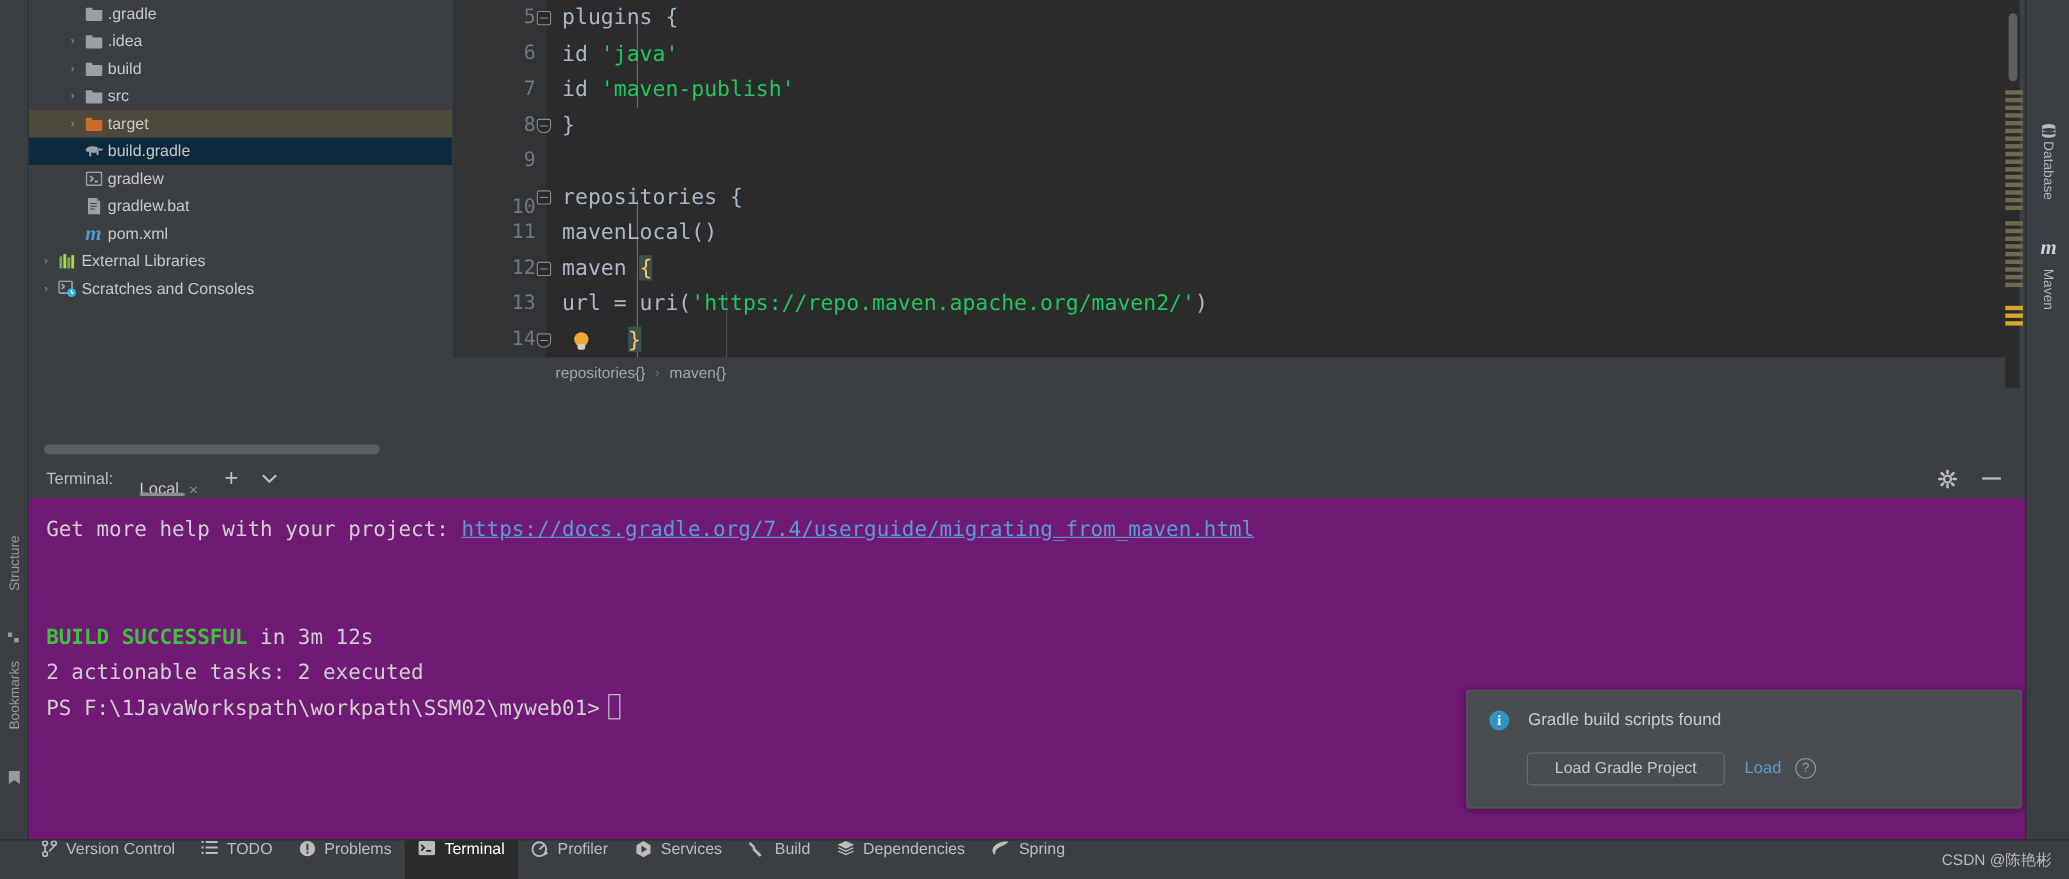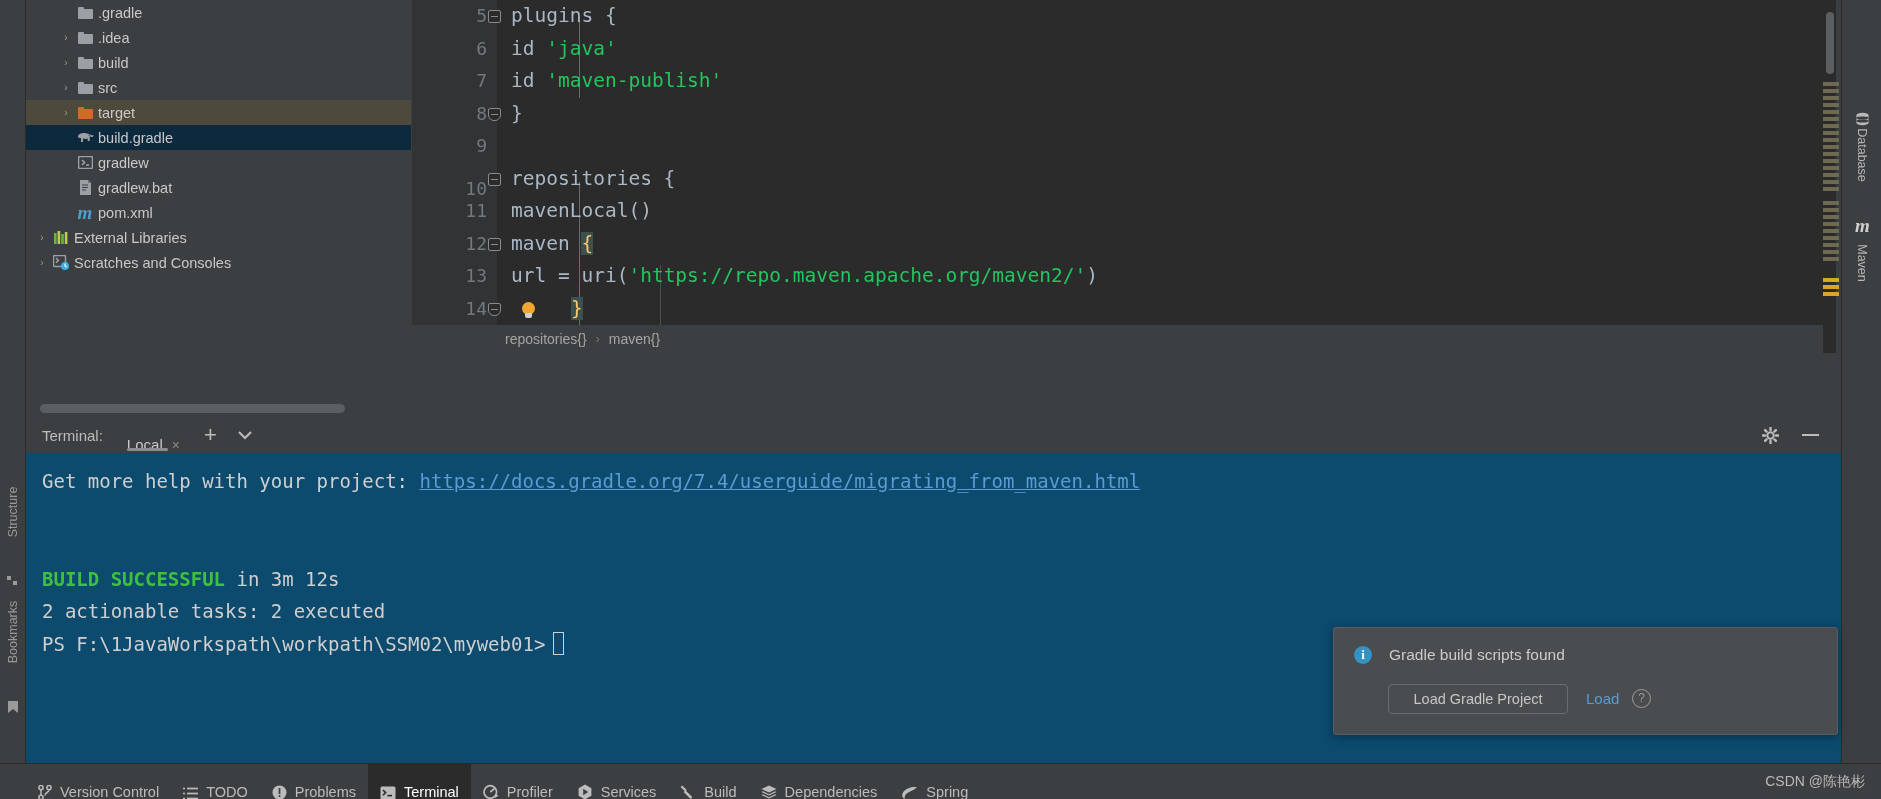--- a/index.html
+++ b/index.html
@@ -167,21 +167,21 @@
     background:#8d8d8d; border-radius:2px;
   }
   .tab-close{ margin-left:9px; font-size:14px; color:#8a8a8a; }
   .term-plus{ margin-left:24px; font-size:22px; color:#bcbcbc; line-height:1; }
   .term-chev{ margin-left:20px; font-size:13px; color:#bcbcbc; }
   .term-gear{ position:absolute; right:62px; top:10px; width:17px; height:17px; }
   .term-min{ position:absolute; right:22px; top:17px; width:17px; height:2px; background:#bcbcbc; }
 
   .terminal{
     position:absolute; left:26px; top:453px; width:1815px; height:310px;
-    background:#0c4a6e; padding:12px 0 0 16px;
+    background:#701a75; padding:12px 0 0 16px;
     font-family:"DejaVu Sans Mono", monospace; font-size:19px;
     color:#cfcfcf; overflow:hidden;
   }
   .tline{ height:32.5px; line-height:32.5px; white-space:pre; }
   .t-link{ color:#5b9bd5; text-decoration:underline; }
   .t-green{ color:#3fc13f; font-weight:bold; }
   .t-cursor{
     display:inline-block; width:11px; height:23px; vertical-align:-4px;
     border:1px solid #d0d0d0; background:transparent; margin-left:8px;
   }
@@ -212,21 +212,21 @@
     color:#9a9a9a; font-size:12px; text-align:center; line-height:17px;
   }
 
   
   .statusbar{
     position:absolute; left:0; top:763px; width:1881px; height:36px;
     background:#3c3f41; border-top:1px solid #2b2b2b;
     display:flex; align-items:center;
   }
   .sb-item{
-    display:flex; align-items:flex-end; height:36px; padding:0 12px;
+    display:flex; align-items:flex-start; height:36px; padding:0 12px;
     font-size:14.5px; color:#bcbcbc; white-space:nowrap;
   }
   .sb-item.active{ background:#2b2b2b; color:#ffffff; }
   .sb-ico{ margin-right:8px; display:inline-flex; align-items:center; }
   .watermark{
     position:absolute; right:16px; top:763px; height:36px; line-height:36px;
     font-size:14px; color:#b9b9b9;
   }
   .sb-first{ margin-left:26px; }
 </style>

